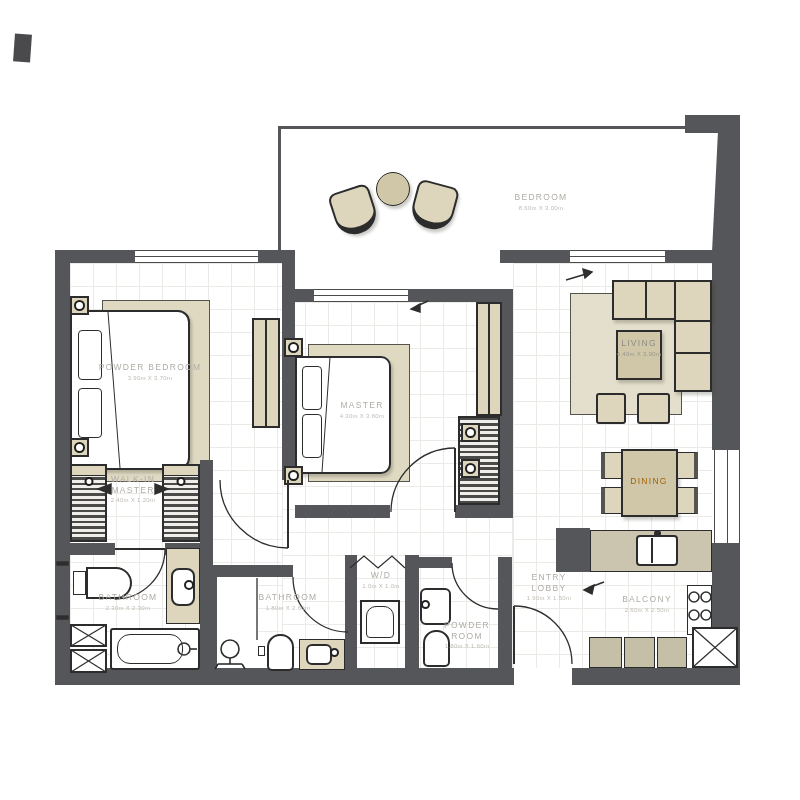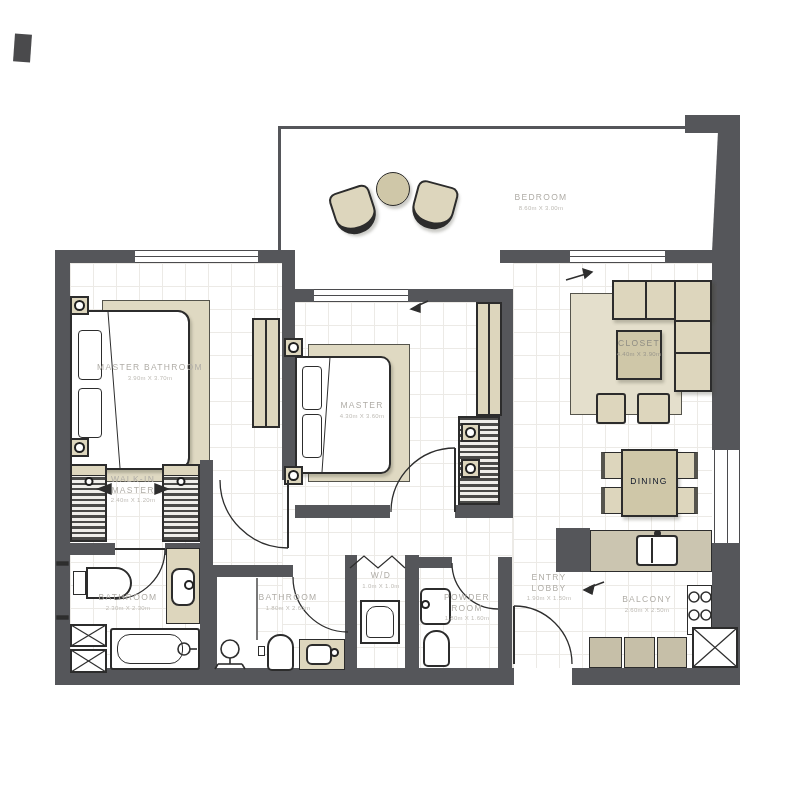--- a/index.html
+++ b/index.html
@@ -181,55 +181,55 @@
   <div class="furn cab" style="left:589px;top:637px;width:33px;height:31px"></div>
   <div class="furn cab" style="left:624px;top:637px;width:31px;height:31px"></div>
   <div class="furn cab" style="left:657px;top:637px;width:30px;height:31px"></div>
   <div class="furn white" style="left:692px;top:627px;width:46px;height:41px;border-width:2px"></div>
 
   <div class="furn beige shadow" style="left:333px;top:188px;width:42px;height:46px;border-radius:8px 8px 20px 20px;border-bottom-width:7px;transform:rotate(-18deg)"></div>
   <div class="furn beige shadow" style="left:413px;top:183px;width:42px;height:46px;border-radius:8px 8px 20px 20px;border-bottom-width:7px;transform:rotate(15deg)"></div>
   <div class="furn beige2 shadow" style="left:376px;top:172px;width:34px;height:34px;border-radius:50%;border-width:1.5px"></div>
 
   <div class="room-label" style="left:150px;top:362px;width:110px">
-    <div class="room-name">MASTER BATHROOM</div>
+    <div class="room-name">POWDER BEDROOM</div>
     <div class="room-dims">3.90m X 3.70m</div>
   </div>
   <div class="room-label" style="left:362px;top:400px;width:100px">
     <div class="room-name">MASTER</div>
     <div class="room-dims">4.30m X 3.60m</div>
   </div>
   <div class="room-label" style="left:541px;top:192px;width:100px">
     <div class="room-name">BEDROOM</div>
     <div class="room-dims">8.60m X 3.00m</div>
   </div>
   <div class="room-label" style="left:639px;top:338px;width:60px;color:#8F8D84">
-    <div class="room-name">CLOSET</div>
+    <div class="room-name">LIVING</div>
     <div class="room-dims" style="color:#9A978C">4.40m X 3.90m</div>
   </div>
-  <div class="room-label" style="left:649px;top:476px;width:60px;color:#0f172a">
+  <div class="room-label" style="left:649px;top:476px;width:60px;color:#a16207">
     <div class="room-name">DINING</div>
   </div>
   <div class="room-label" style="left:133px;top:474px;width:60px">
     <div class="room-name">WALK-IN MASTER</div>
     <div class="room-dims">2.40m X 1.20m</div>
   </div>
   <div class="room-label" style="left:128px;top:592px;width:80px">
     <div class="room-name">BATHROOM</div>
     <div class="room-dims">2.30m X 2.30m</div>
   </div>
   <div class="room-label" style="left:288px;top:592px;width:80px">
     <div class="room-name">BATHROOM</div>
     <div class="room-dims">1.80m X 2.60m</div>
   </div>
   <div class="room-label" style="left:381px;top:570px;width:60px">
     <div class="room-name">W/D</div>
     <div class="room-dims">1.0m X 1.0m</div>
   </div>
-  <div class="room-label" style="left:467px;top:592px;width:52px">
+  <div class="room-label" style="left:467px;top:620px;width:52px">
     <div class="room-name">POWDER ROOM</div>
     <div class="room-dims">1.80m X 1.60m</div>
   </div>
   <div class="room-label" style="left:549px;top:572px;width:48px">
     <div class="room-name">ENTRY LOBBY</div>
     <div class="room-dims">1.90m X 1.50m</div>
   </div>
   <div class="room-label" style="left:647px;top:594px;width:80px">
     <div class="room-name">BALCONY</div>
     <div class="room-dims">2.60m X 2.50m</div>

